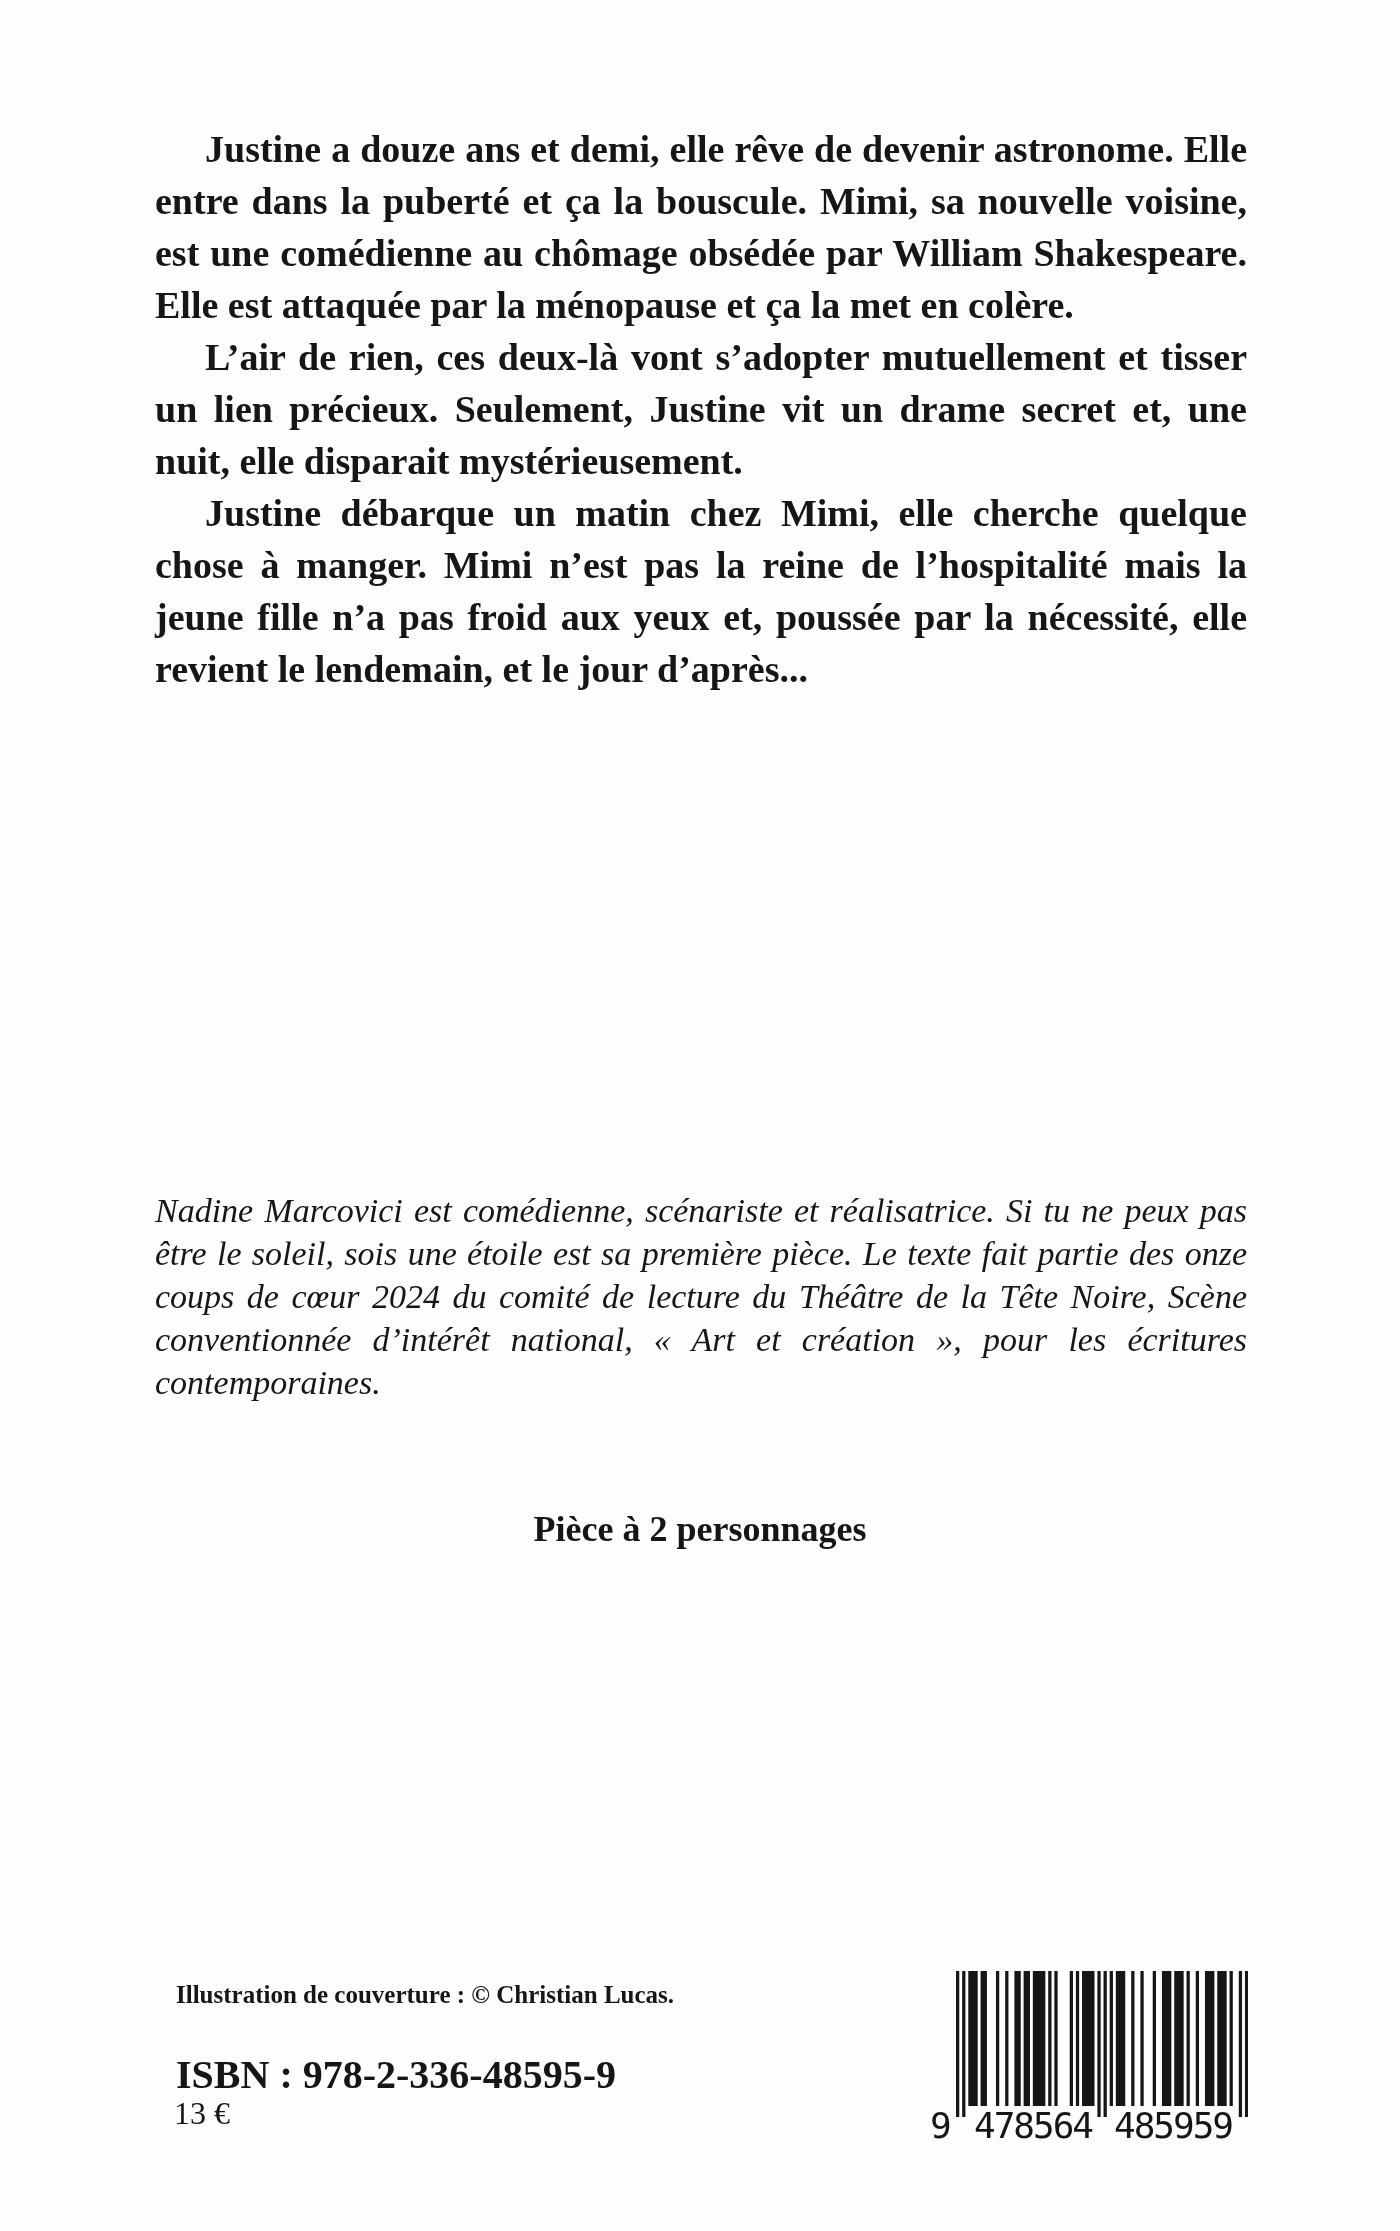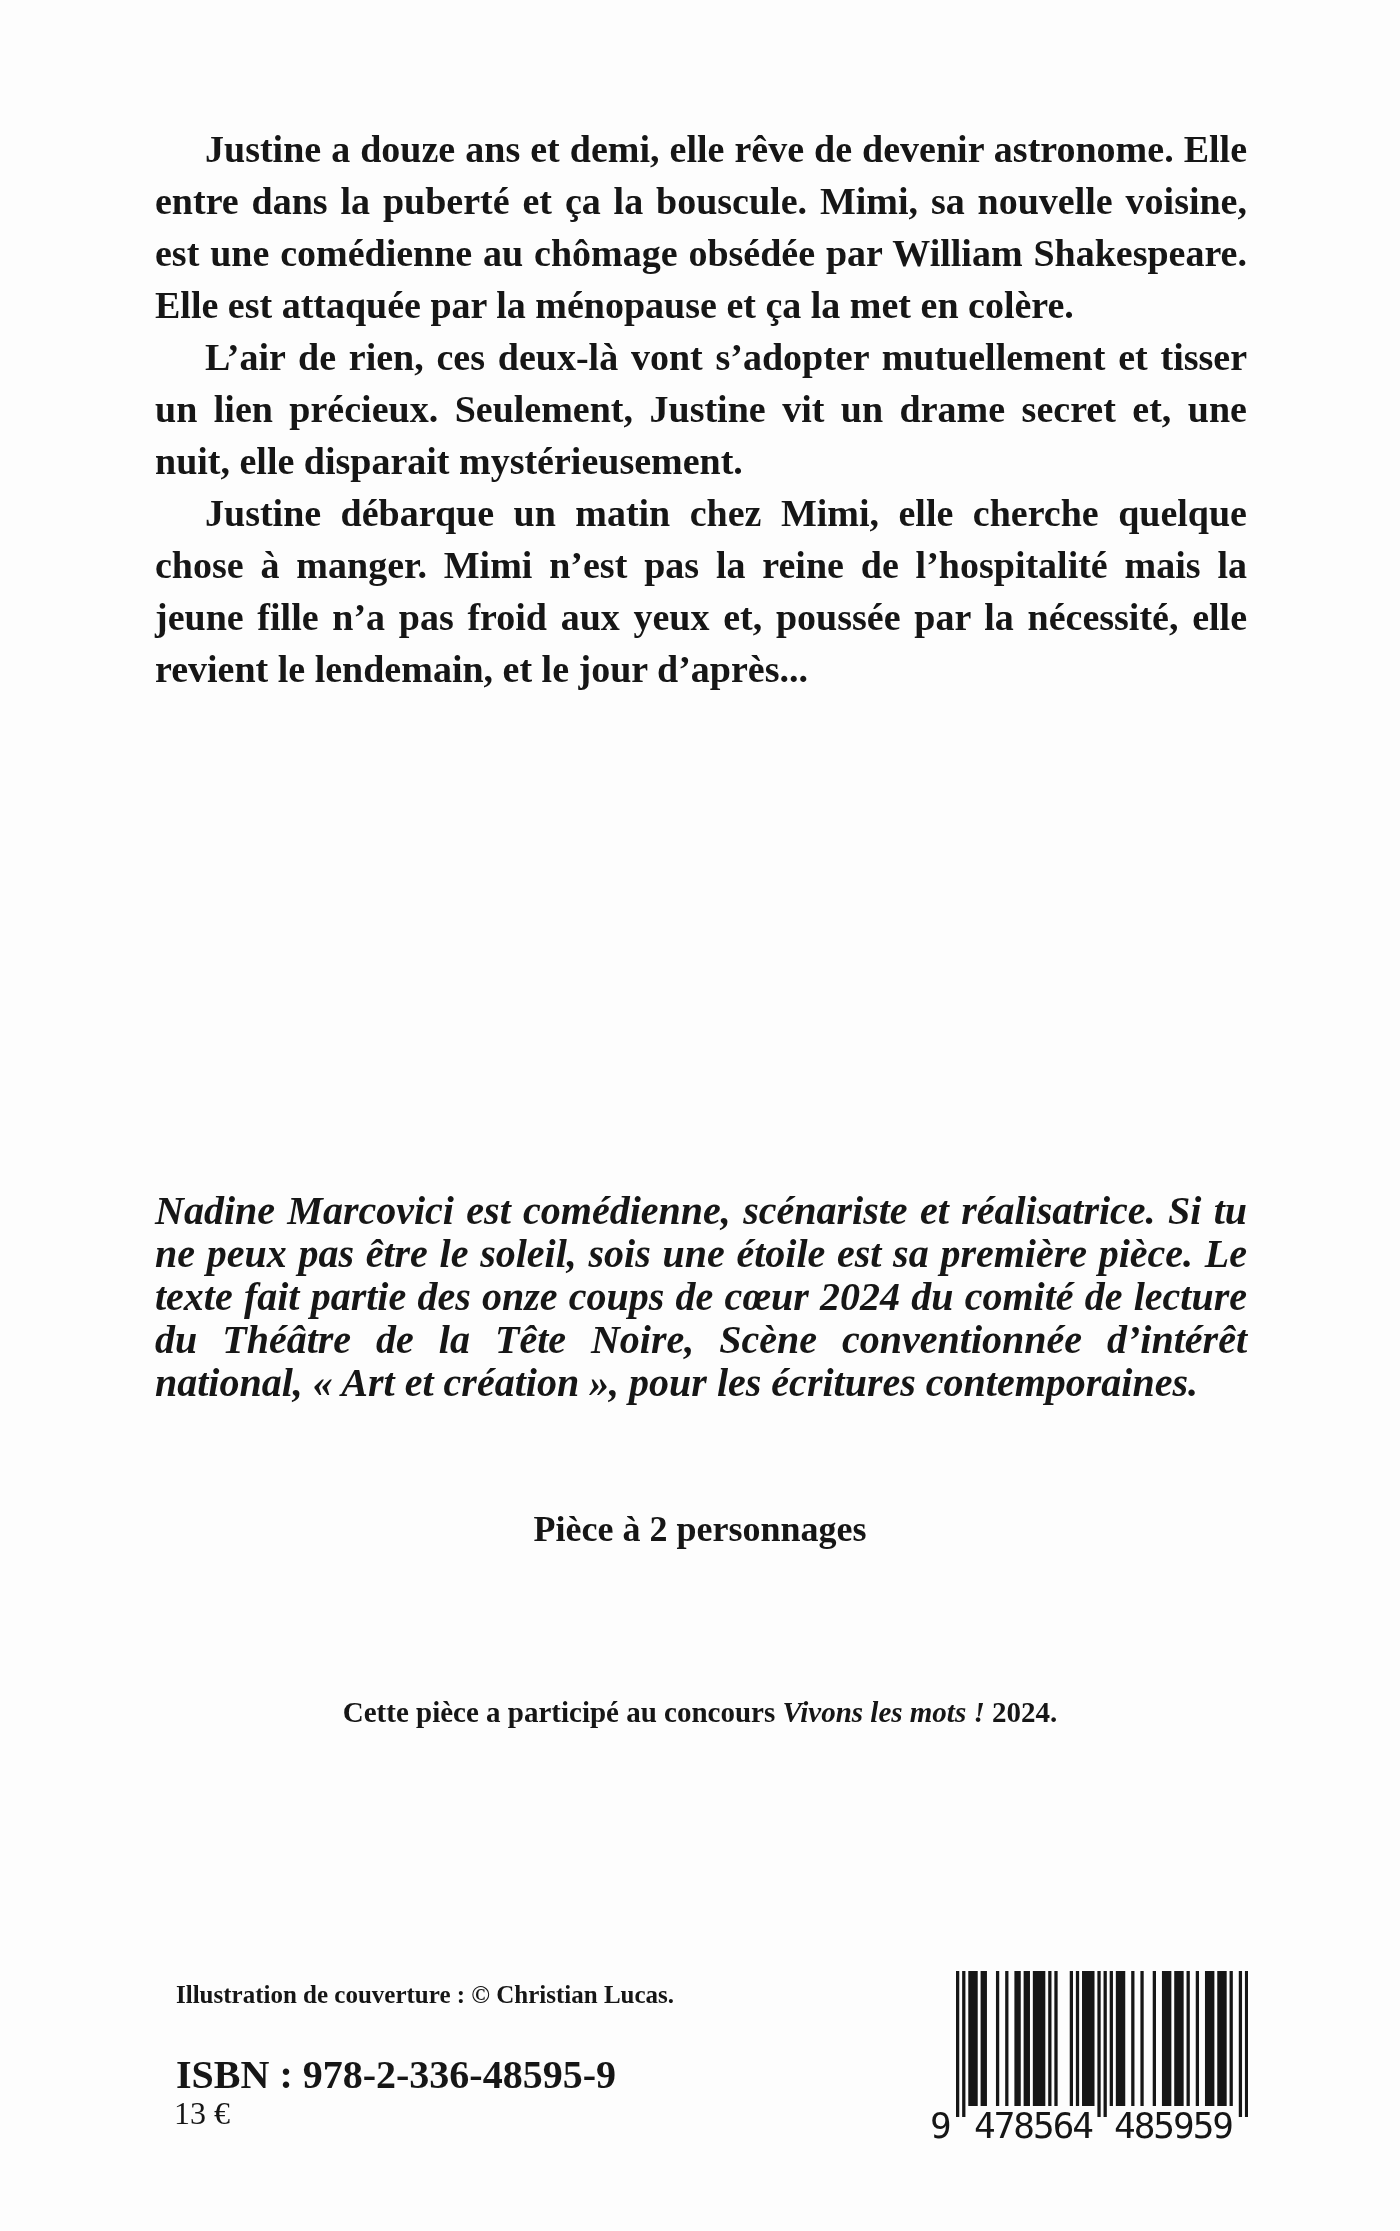--- a/index.html
+++ b/index.html
@@ -15,22 +15,22 @@
   
   .synopsis{
     position:absolute;left:155px;top:114px;width:1092px;
     font-weight:bold;font-size:38px;line-height:52px;
     text-align:justify;
   }
   .syn-p{margin:0;text-indent:50px;}
   
   .bio{
     position:absolute;left:155px;top:1180px;width:1092px;margin:0;
-    font-style:italic;font-weight:bold;
-    font-size:40px;line-height:43px;text-align:justify;
+    font-style:italic;font-weight:normal;
+    font-size:34px;line-height:43px;text-align:justify;
   }
   
   .cast{
     position:absolute;left:0;top:1498px;width:1400px;margin:0;
     text-align:center;font-weight:bold;font-size:36px;line-height:44px;
   }
   .contest{
     position:absolute;left:0;top:1684px;width:1400px;margin:0;
     text-align:center;font-weight:bold;font-size:29px;line-height:38px;
   }
@@ -59,21 +59,20 @@
   <section class="synopsis">
     <p class="syn-p">Justine a douze ans et demi, elle rêve de devenir astronome. Elle entre dans la puberté et ça la bouscule. Mimi, sa nouvelle voisine, est une comédienne au chômage obsédée par William Shakespeare. Elle est attaquée par la ménopause et ça la met en colère.</p>
     <p class="syn-p">L’air de rien, ces deux-là vont s’adopter mutuellement et tisser un lien précieux. Seulement, Justine vit un drame secret et, une nuit, elle disparait mystérieusement.</p>
     <p class="syn-p">Justine débarque un matin chez Mimi, elle cherche quelque chose à manger. Mimi n’est pas la reine de l’hospitalité mais la jeune fille n’a pas froid aux yeux et, poussée par la nécessité, elle revient le lendemain, et le jour d’après...</p>
   </section>
 
   <p class="bio">Nadine Marcovici est comédienne, scénariste et réalisatrice. Si tu ne peux pas être le soleil, sois une étoile est sa première pièce. Le texte fait partie des onze coups de cœur 2024 du comité de lecture du Théâtre de la Tête Noire, Scène conventionnée d’intérêt national, « Art et création », pour les écritures contemporaines.</p>
 
   <p class="cast">Pièce à 2 personnages</p>
 
-  <p class="contest"><span>Cette pièce a participé au concours </span><em>Vivons les mots !</em><span> 2024.</span></p>
 
   <p class="credit">Illustration de couverture : © Christian Lucas.</p>
 
   <p class="isbn">ISBN : 978-2-336-48595-9</p>
 
   <p class="price">13 €</p>
 
   <div class="barcode">
     <svg id="barcode-svg" width="292" height="146" viewBox="0 0 292 146" aria-hidden="true">
         <rect x="0.00" y="0" width="3.27" height="146" fill="#161616"></rect>

